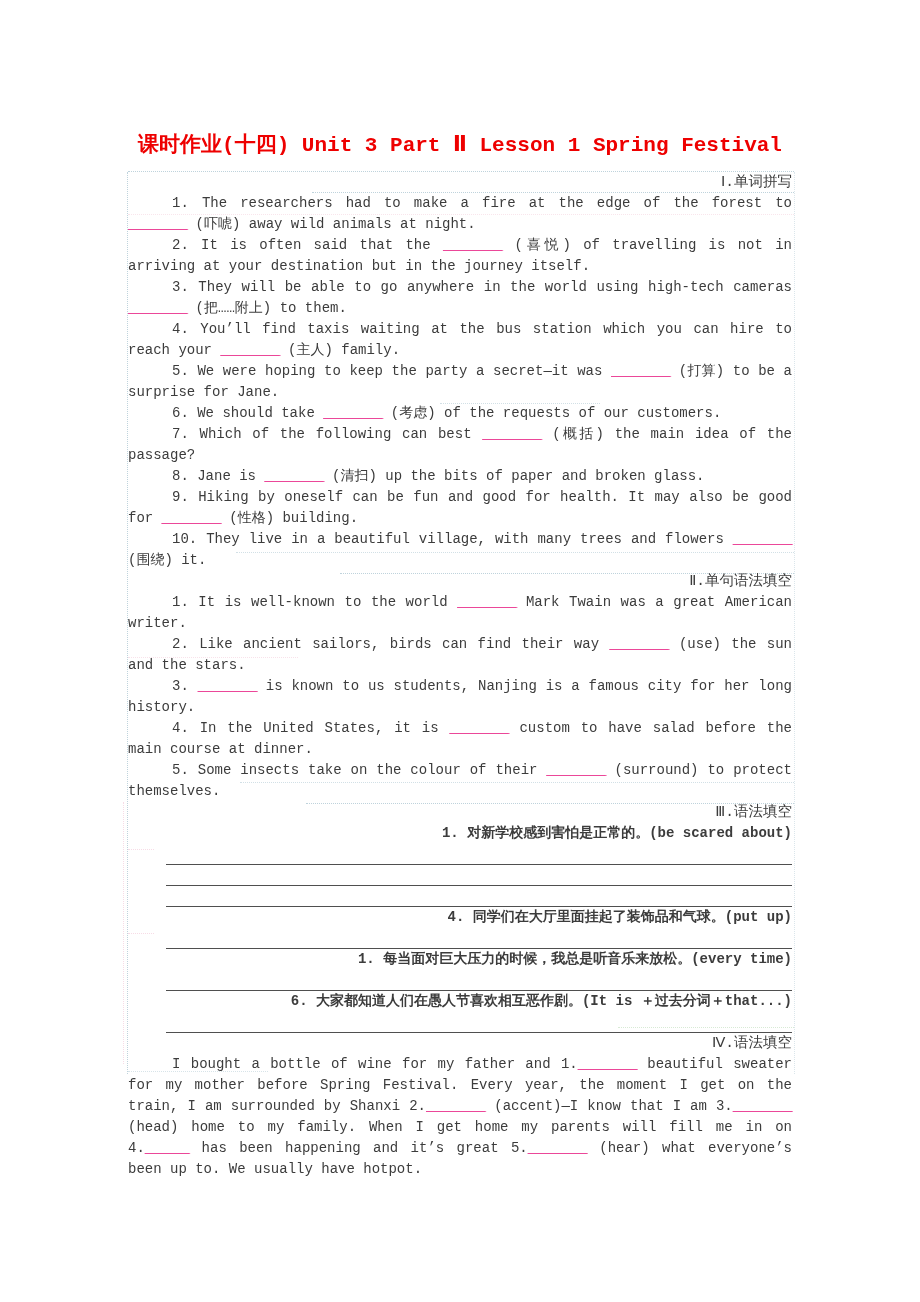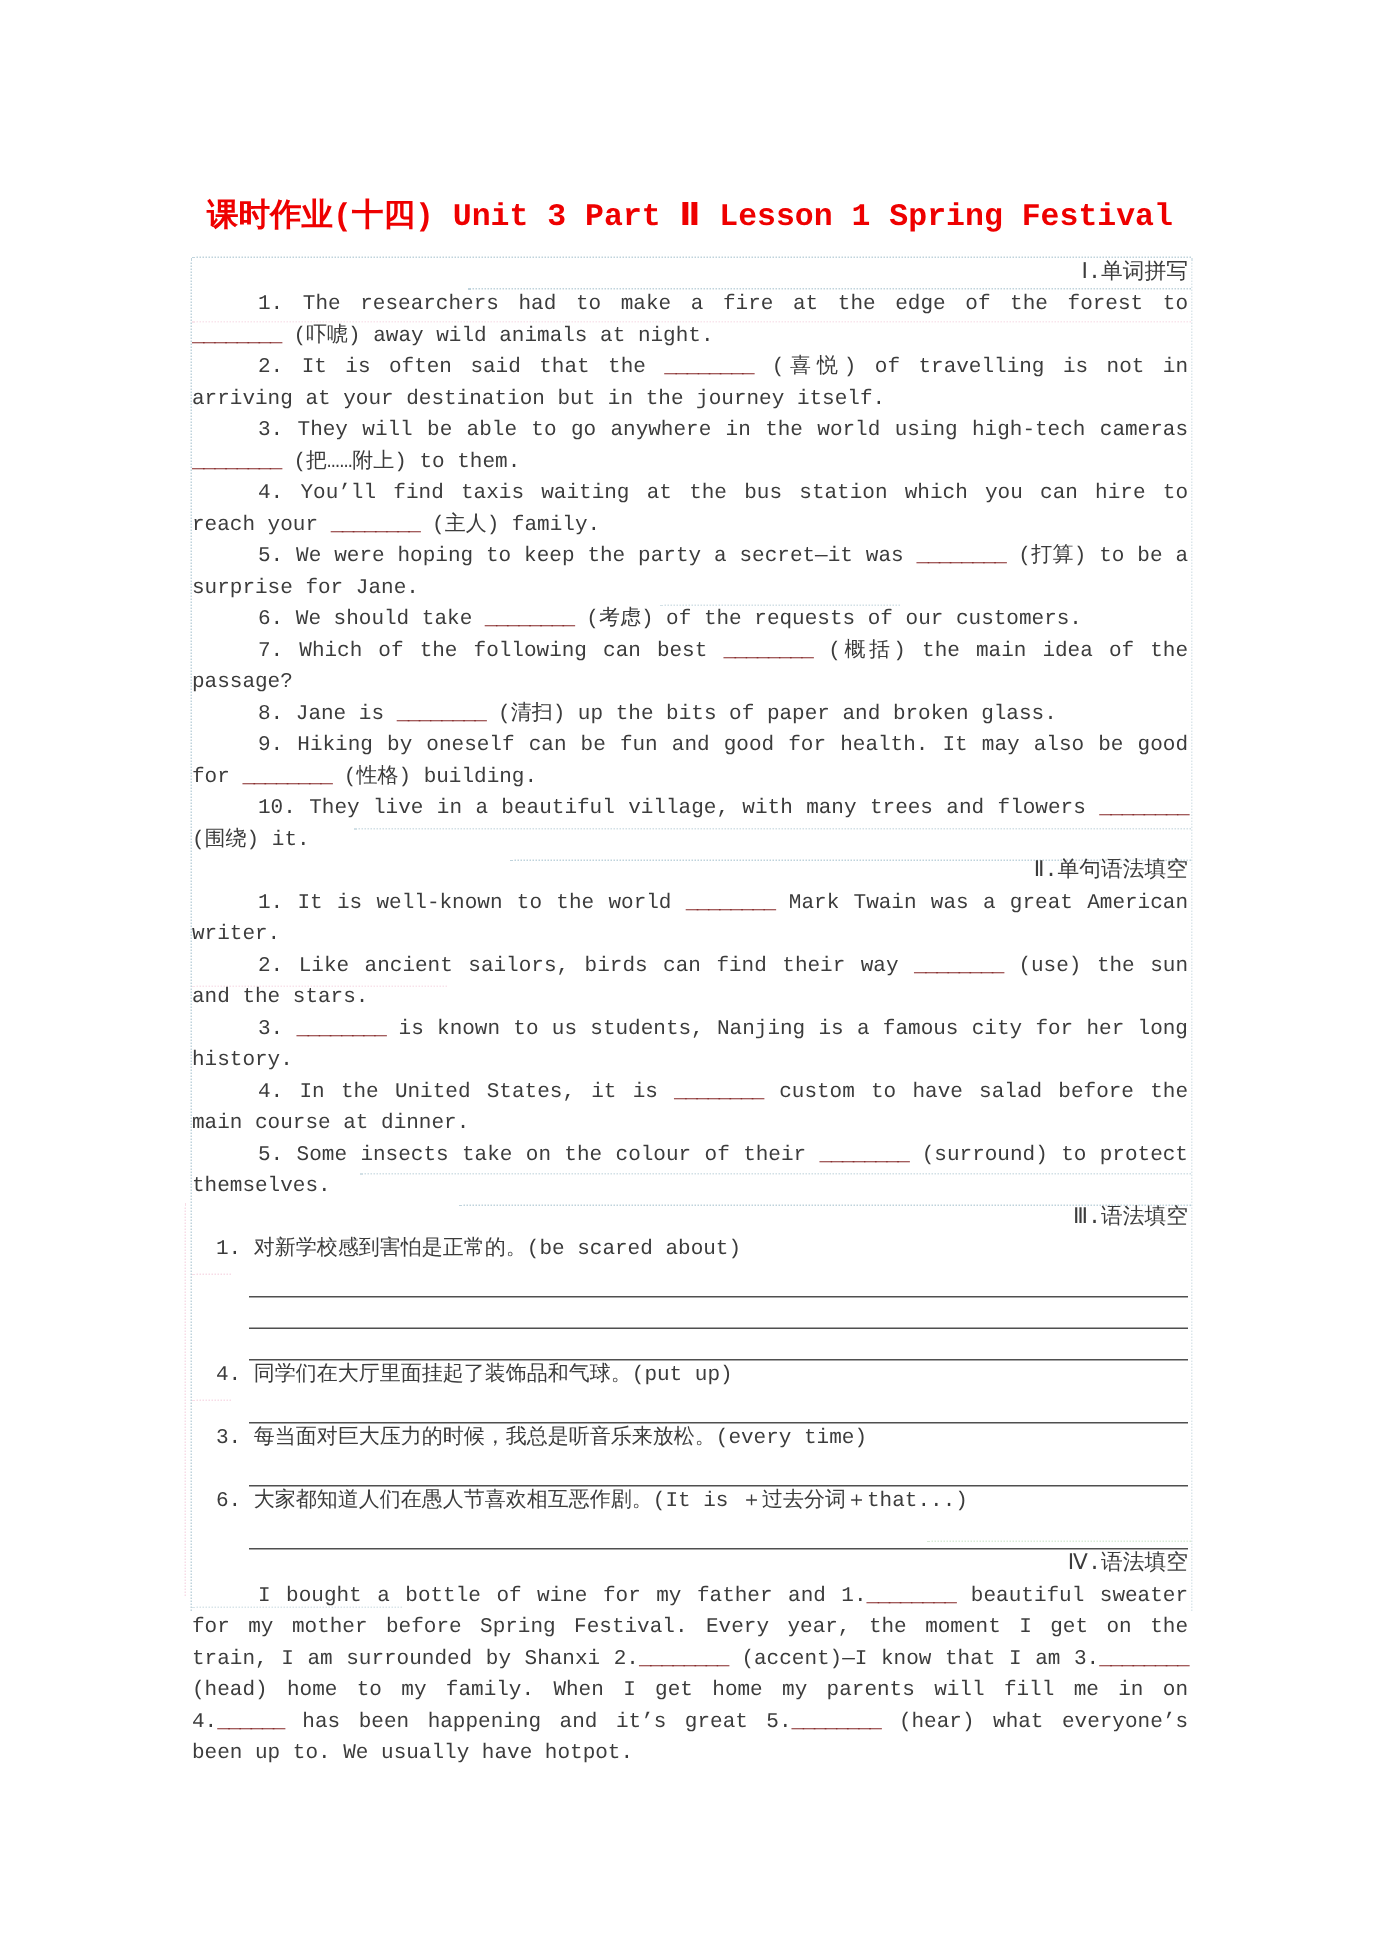--- a/index.html
+++ b/index.html
@@ -41,28 +41,29 @@
   }
   .line {
     margin: 0;
     font-size: 14px;
     line-height: 21px;
     text-indent: 44px;
     text-align: justify;
   }
   .s3-line {
     text-indent: 16px;
-    text-align: left;
+    text-align: right;
+    font-weight: bold;
   }
   .answer-line {
     height: 20px;
     margin-left: 38px;
     border-bottom: 1px solid #4f4f4f;
   }
-  .blank { color: #7f1d1d; letter-spacing: -1px; }
+  .blank { color: #ec4899; letter-spacing: -1px; text-decoration: underline; }
   .para { margin: 0; }
 
   
   .af { position: absolute; pointer-events: none; }
   .af.h { border-top: 1px dotted #bfd3dc; height: 0; }
   .af.v { border-left: 1px dotted #bfd3dc; width: 0; }
   .af.pink { border-color: #f2c6d7; }
   .af.green { border-color: #cfe6cb; }
 </style>
 </head>
@@ -120,21 +121,21 @@
       <div class="answer-line"></div>
     </div>
     <div class="s3-item">
       <div class="answer-line"></div>
     </div>
     <div class="s3-item">
       <p class="line s3-line">4. 同学们在大厅里面挂起了装饰品和气球。(put up)</p>
       <div class="answer-line"></div>
     </div>
     <div class="s3-item">
-      <p class="line s3-line">3. 每当面对巨大压力的时候，我总是听音乐来放松。(every time)</p>
+      <p class="line s3-line">1. 每当面对巨大压力的时候，我总是听音乐来放松。(every time)</p>
       <div class="answer-line"></div>
     </div>
     <div class="s3-item">
       <p class="line s3-line">6. 大家都知道人们在愚人节喜欢相互恶作剧。(It is ＋过去分词＋that...)</p>
       <div class="answer-line"></div>
     </div>
 
     <p class="heading">Ⅳ.语法填空</p>
     <p class="line para">I bought a bottle of wine for my father and 1.<span class="blank">________</span> beautiful sweater for my mother before Spring Festival. Every year, the moment I get on the train, I am surrounded by Shanxi 2.<span class="blank">________</span> (accent)—I know that I am 3.<span class="blank">________</span> (head) home to my family. When I get home my parents will fill me in on 4.<span class="blank">______</span> has been happening and it’s great 5.<span class="blank">________</span> (hear) what everyone’s been up to. We usually have hotpot.</p>
 

